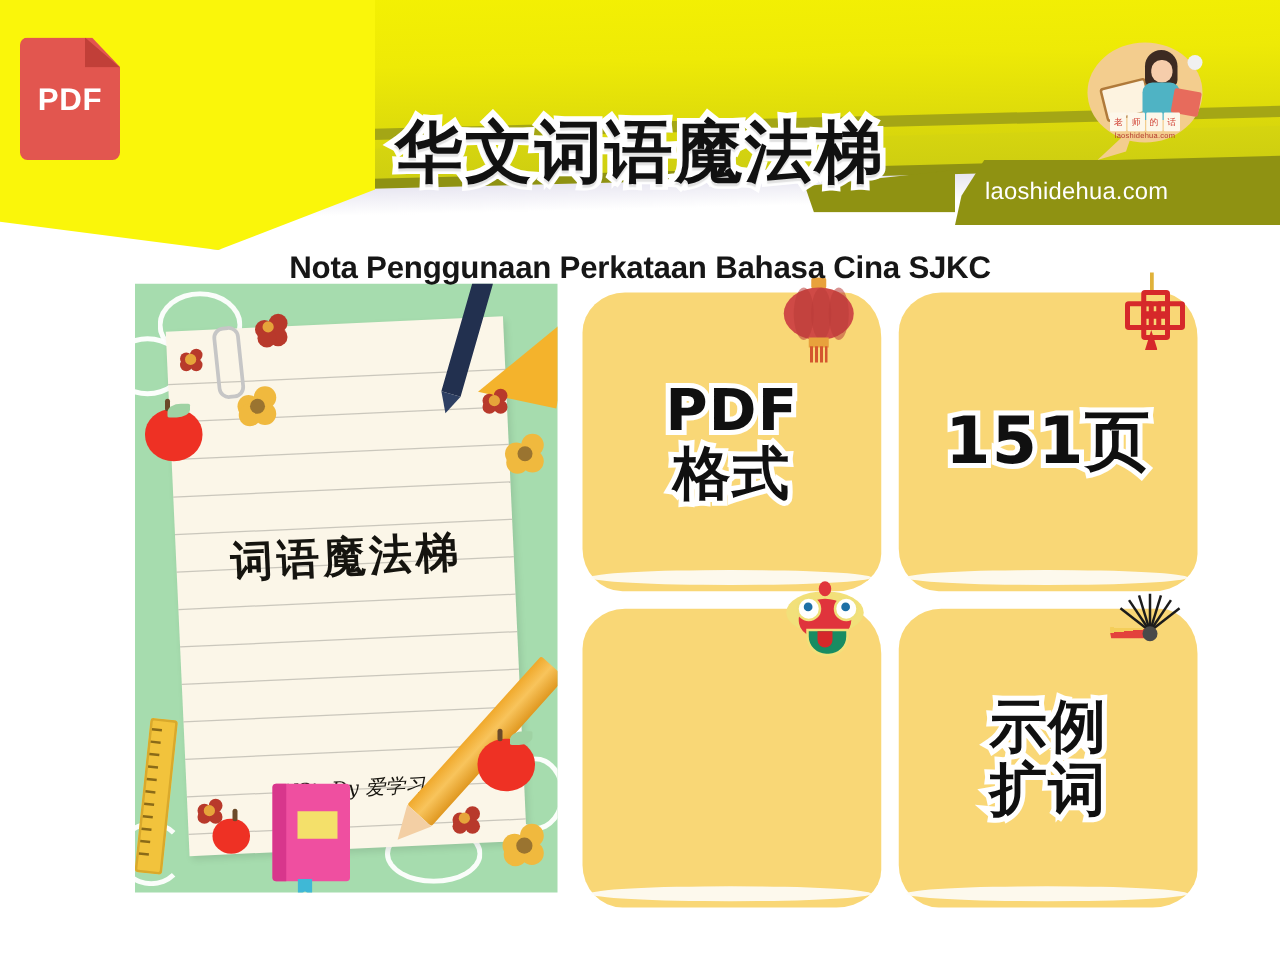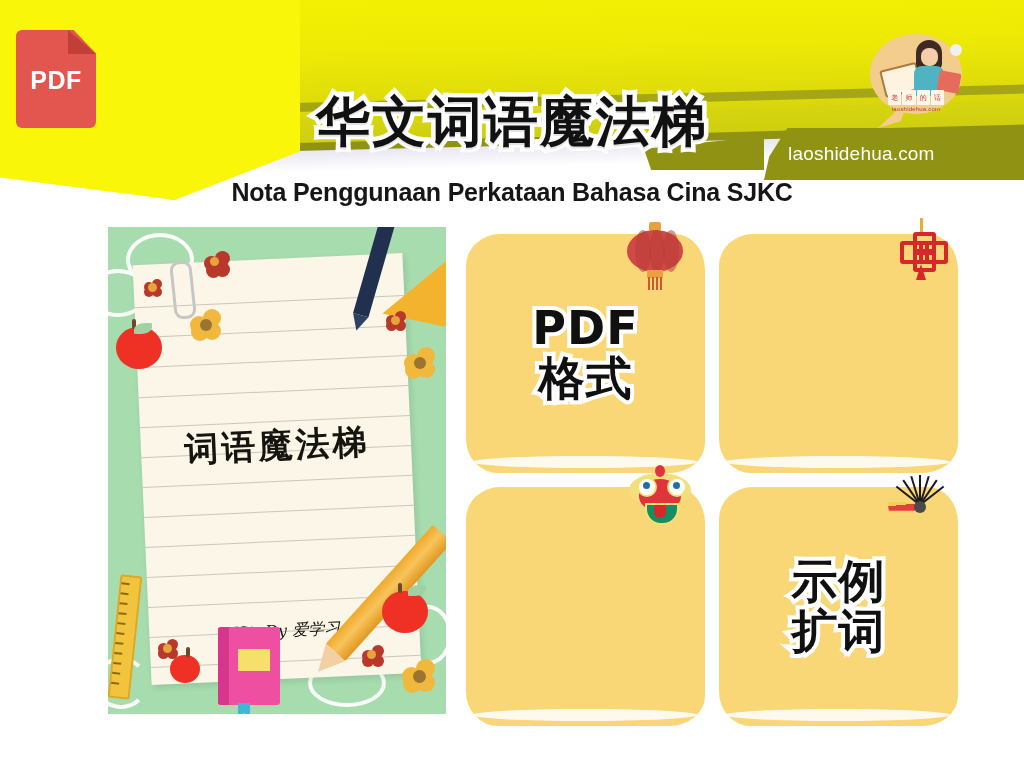--- a/index.html
+++ b/index.html
@@ -138,21 +138,21 @@
     position:absolute;left:0;right:0;top:78px;text-align:center;
     font-size:6px;color:#b33a2c;letter-spacing:.2px;
   }
   .logo-dot{
     position:absolute;left:84px;top:16px;width:12px;height:12px;
     background:#f0f0f0;border-radius:50%;
   }
 
   
   .subtitle{
-    position:absolute;left:0;right:0;top:178px;text-align:center;
+    position:absolute;left:0;right:0;top:200px;text-align:center;
     font-size:25px;font-weight:bold;color:#161616;letter-spacing:-.2px;
     z-index:5;
   }
 
   
   .cover{
     position:absolute;left:108px;top:227px;width:338px;height:487px;
     background:#a6dcae;overflow:hidden;
   }
   .cover .paper{
@@ -468,20 +468,23 @@
         <div class="cord"></div>
         <div class="k">
           <i style="left:0;top:9px"></i>
             <i style="left:13px;top:0"></i>
           <i style="left:13px;top:17px"></i>
             <i style="left:25px;top:9px"></i>
           <i style="left:13px;top:9px"></i>
         </div>
         <div class="tail"></div>
       </div>
+      <div class="card-text size-xl">
+        <span class="card-line">151页</span>
+      </div>
     </div>
 
     <div class="card">
       <div class="orn lion">
         <div class="mane"></div>
         <div class="horn"></div>
         <div class="face"></div>
         <div class="eye" style="left:8px"></div>
         <div class="eye" style="left:38px"></div>
         <div class="pupil" style="left:14px"></div>

